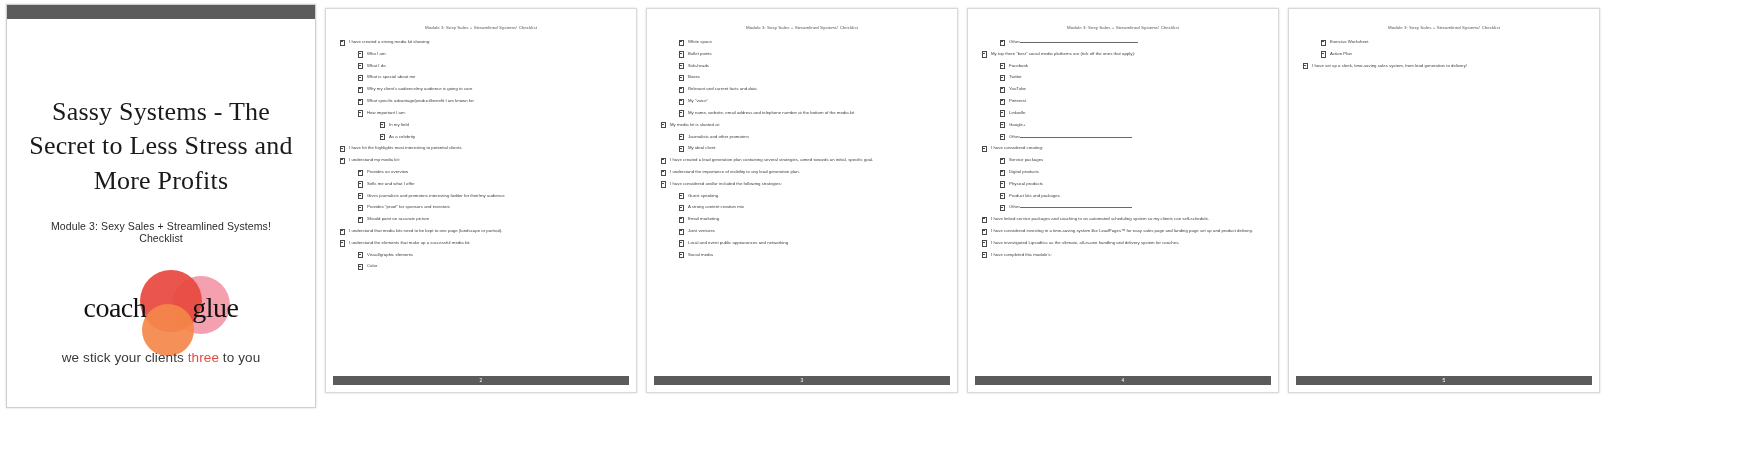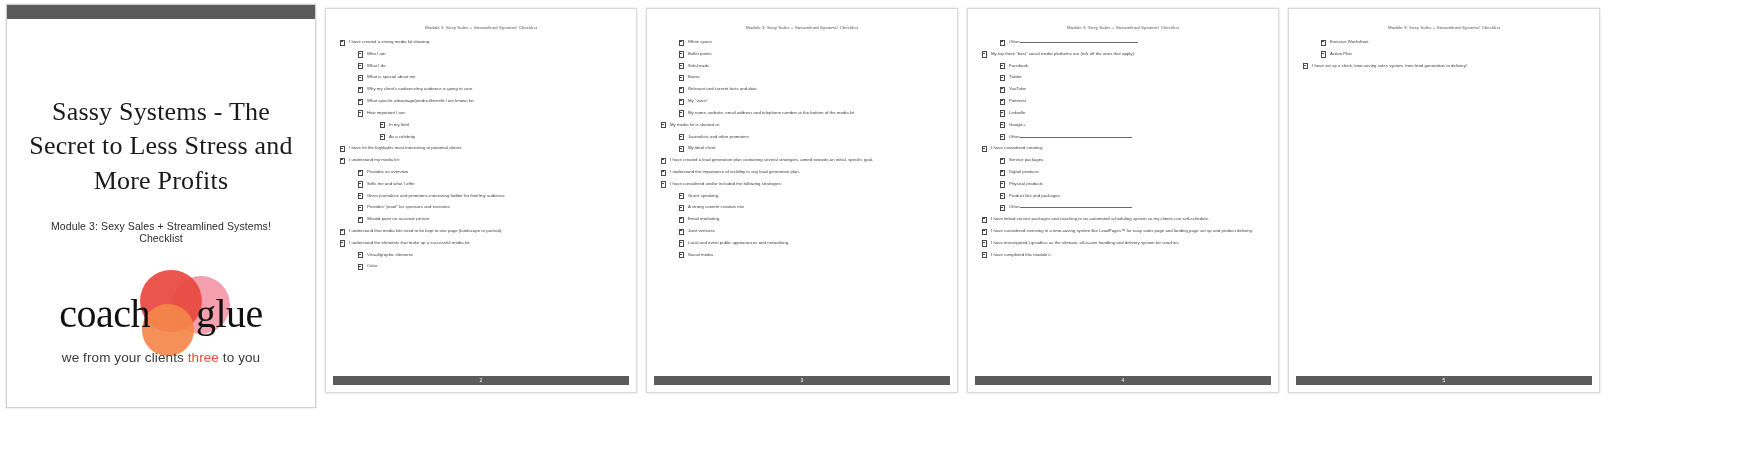--- a/index.html
+++ b/index.html
@@ -86,21 +86,21 @@
   .circ-pink  { left: 44px; top: 6px;  width: 58px; height: 58px; background: #f4a0ae; }
   .circ-red   { left: 12px; top: 0px;  width: 62px; height: 62px; background: #e8493f; opacity: .93; }
   .circ-orange{ left: 14px; top: 34px; width: 52px; height: 52px; background: #f3874a; opacity: .92; }
   .logo-word {
     position: absolute;
     top: 24px;
     left: 0;
     width: 250px;
     text-align: center;
     font-family: "Liberation Serif", serif;
-    font-size: 40px;
+    font-size: 28px;
     color: #111111;
     letter-spacing: -0.5px;
     line-height: 1;
   }
   .logo-word .gap { display: inline-block; width: 46px; }
   .logo-tag {
     position: absolute;
     top: 80px;
     left: 0;
     width: 250px;
@@ -204,21 +204,21 @@
       <div class="logo-wrap">
         <div class="logo-circles">
           <span class="circ circ-pink"></span>
           <span class="circ circ-red"></span>
           <span class="circ circ-orange"></span>
         </div>
         <div class="logo-word">
           <span>coach</span><span class="gap"></span><span>glue</span>
         </div>
         <div class="logo-tag">
-          <span>we from your clients </span><span class="stick">three</span><span> to you</span>
+          <span>we stick your clients </span><span class="stick">three</span><span> to you</span>
         </div>
       </div>
     </div>
   </div>
 
   <div id="sheets" style="display:contents"><div class="page sheet">
         <div class="sheet-inner">
           <div class="sheet-header">Module 3: Sexy Sales + Streamlined Systems! Checklist</div>
           <ul class="cl">
             <li class="item lvl0"><span>I have created a strong media kit showing:</span></li>

